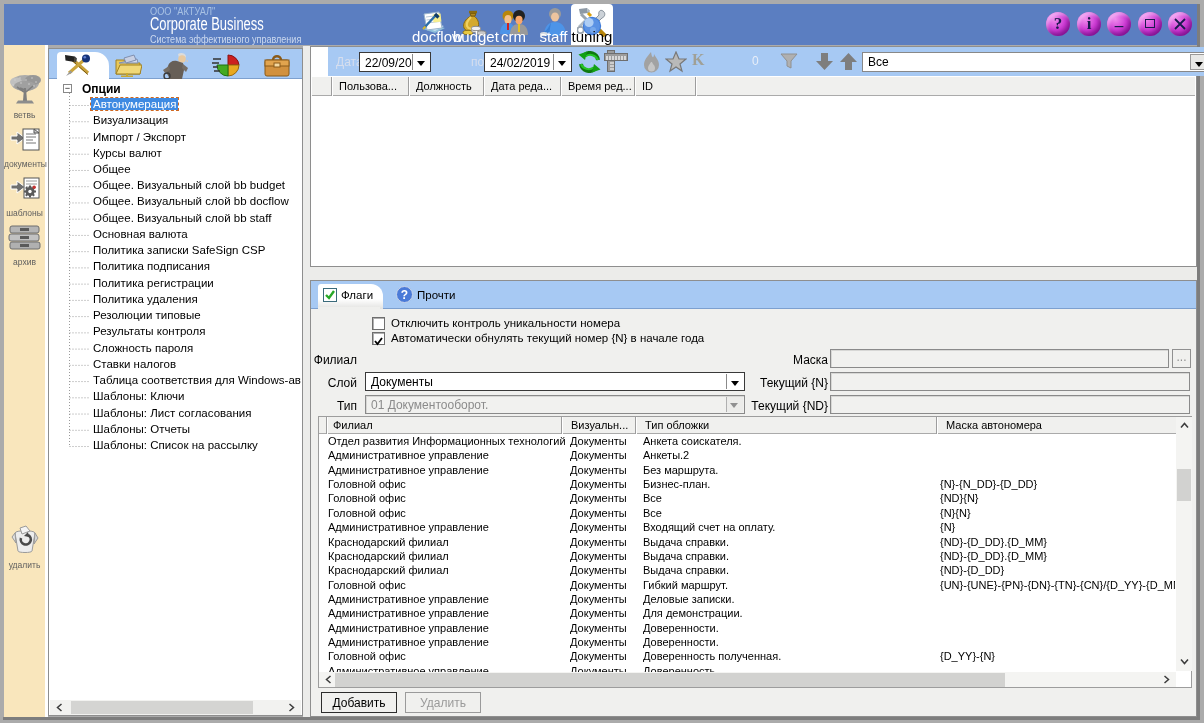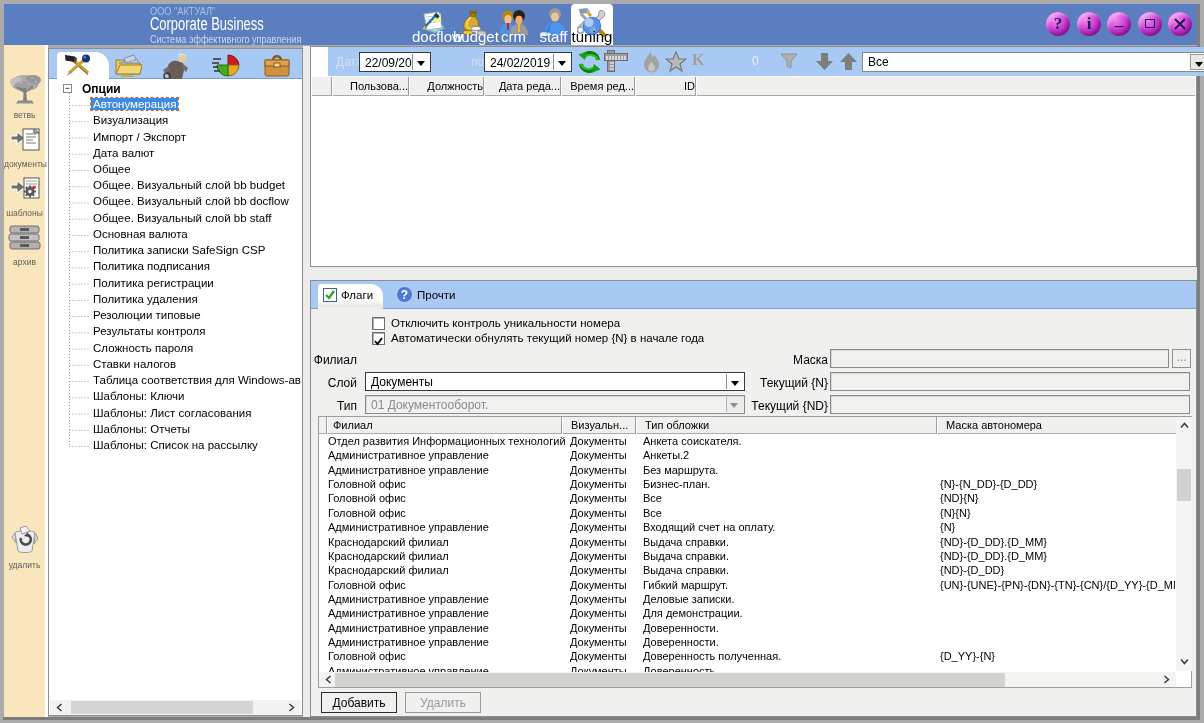--- a/index.html
+++ b/index.html
@@ -42,21 +42,21 @@
 #lscroll-thumb { left:21px; top:1px; width:182px; height:13px; background:#d4d4d2; }
 
 #rgap { left:303px; top:46px; width:7px; height:671px; background:#ececea; }
 #rtop { left:310px; top:46px; width:887px; height:221px; background:#ffffff; border:1px solid #8e8e8e; }
 #rtoolbar { left:1px; top:0px; width:883px; height:29px; background:#a7c9f3;margin-left:16px; }
 .combo { position:absolute; background:#ffffff; border:1px solid #393939; font-size:12px; color:#000000; }
 .combo .tx { position:absolute; left:5px; top:3px; }
 .combo .btn { position:absolute; right:1px; top:1px; bottom:1px; width:17px; background:#ffffff; border-left:1px solid #8a8a8a; text-align:center; }
 .combo .btn:after { content:""; position:absolute; left:4px; top:7px; border:4px solid transparent; border-top:5px solid #000; }
 .tlabel { position:absolute; font-size:12px; color:#d6deee; }
-#rthead { left:1px; top:30px; width:883px; height:19px; background:#f0f0ee; border-bottom:1px solid #aaa;text-align:right; }
+#rthead { left:1px; top:30px; width:883px; height:19px; background:#f0f0ee; border-bottom:1px solid #aaa; }
 .hcol { position:absolute; top:0; height:19px; border-right:1px solid #9d9d9d; box-shadow:1px 0 0 #fff; font-size:11px; color:#000; padding:3px 0 0 7px; white-space:nowrap; overflow:hidden; }
 
 #rbottom { left:310px; top:280px; width:887px; height:437px; background:#f0f0ee; border:1px solid #8e8e8e; }
 #btabs { left:0px; top:0px; width:885px; height:28px; background:#a7c9f3; border-bottom:1px solid #7da0cf; }
 #btab-sel { left:7px; top:3px; width:65px; height:25px; background:linear-gradient(#ffffff 60%, #e2e2e0); border-radius:3px 12px 0 0; }
 .flabel { position:absolute; font-size:12px; color:#000; text-align:right; }
 .field { position:absolute; background:#f1f1ef; border:1px solid #8a8a8a; box-shadow:inset 1px 1px 0 #d7d7d5; font-size:12px; color:#8b8b8b; }
 .cb { position:absolute; width:13px; height:13px; background:#fff; border:1px solid #6e6e6e; box-shadow:inset 1px 1px 0 #b0b0b0; }
 .cblbl { position:absolute; font-size:11.5px; color:#000; }
 
@@ -303,21 +303,21 @@
           <line x1="19.5" y1="317.82" x2="39" y2="317.82"></line>
           <line x1="19.5" y1="334.05999999999995" x2="39" y2="334.05999999999995"></line>
           <line x1="19.5" y1="350.29999999999995" x2="39" y2="350.29999999999995"></line>
           <line x1="19.5" y1="366.53999999999996" x2="39" y2="366.53999999999996"></line>
         </g>
     </svg>
     <div class="abs" id="tree-root" style="left:32px;top:2px"><span style="position:absolute;left:-19px;top:2px;width:9px;height:9px;border:1px solid #888;background:#fff;font-size:9px;line-height:7px;text-align:center;font-weight:normal">−</span>Опции</div>
   <div class="titem sel" style="top:18.0px">Автонумерация</div>
       <div class="titem" style="top:34.2px">Визуализация</div>
       <div class="titem" style="top:50.5px">Импорт / Экспорт</div>
-      <div class="titem" style="top:66.7px">Дата валют</div>
+      <div class="titem" style="top:66.7px">Курсы валют</div>
       <div class="titem" style="top:83.0px">Общее</div>
       <div class="titem" style="top:99.2px">Общее. Визуальный слой bb budget</div>
       <div class="titem" style="top:115.4px">Общее. Визуальный слой bb docflow</div>
       <div class="titem" style="top:131.7px">Общее. Визуальный слой bb staff</div>
       <div class="titem" style="top:147.9px">Основная валюта</div>
       <div class="titem" style="top:164.2px">Политика записки SafeSign CSP</div>
       <div class="titem" style="top:180.4px">Политика подписания</div>
       <div class="titem" style="top:196.6px">Политика регистрации</div>
       <div class="titem" style="top:212.9px">Политика удаления</div>
       <div class="titem" style="top:229.1px">Резолюции типовые</div>

